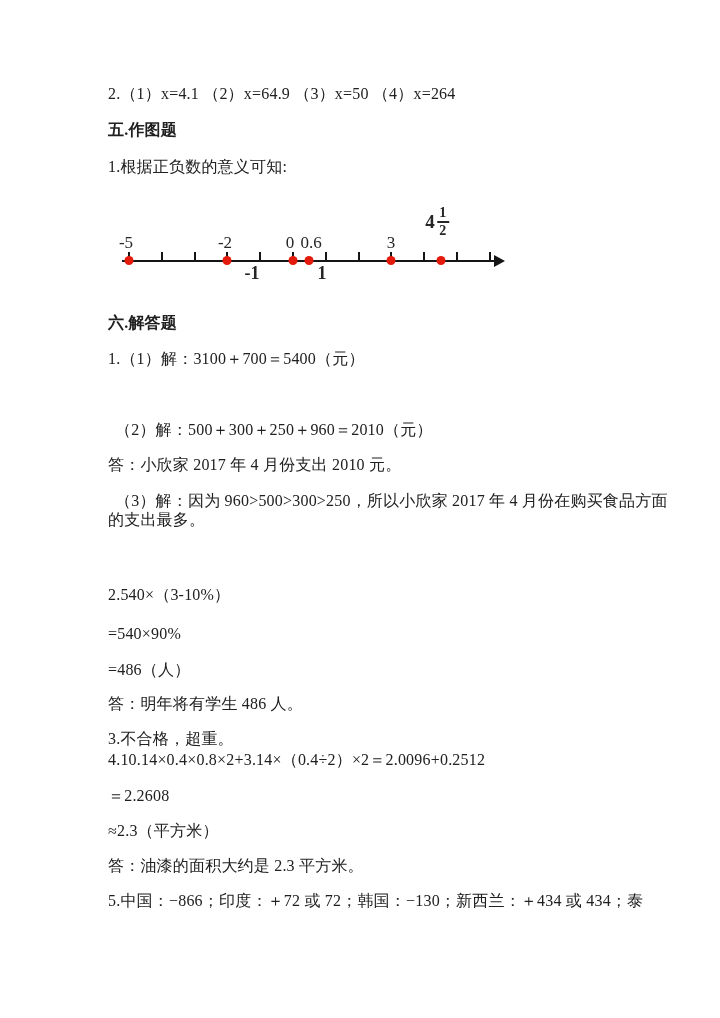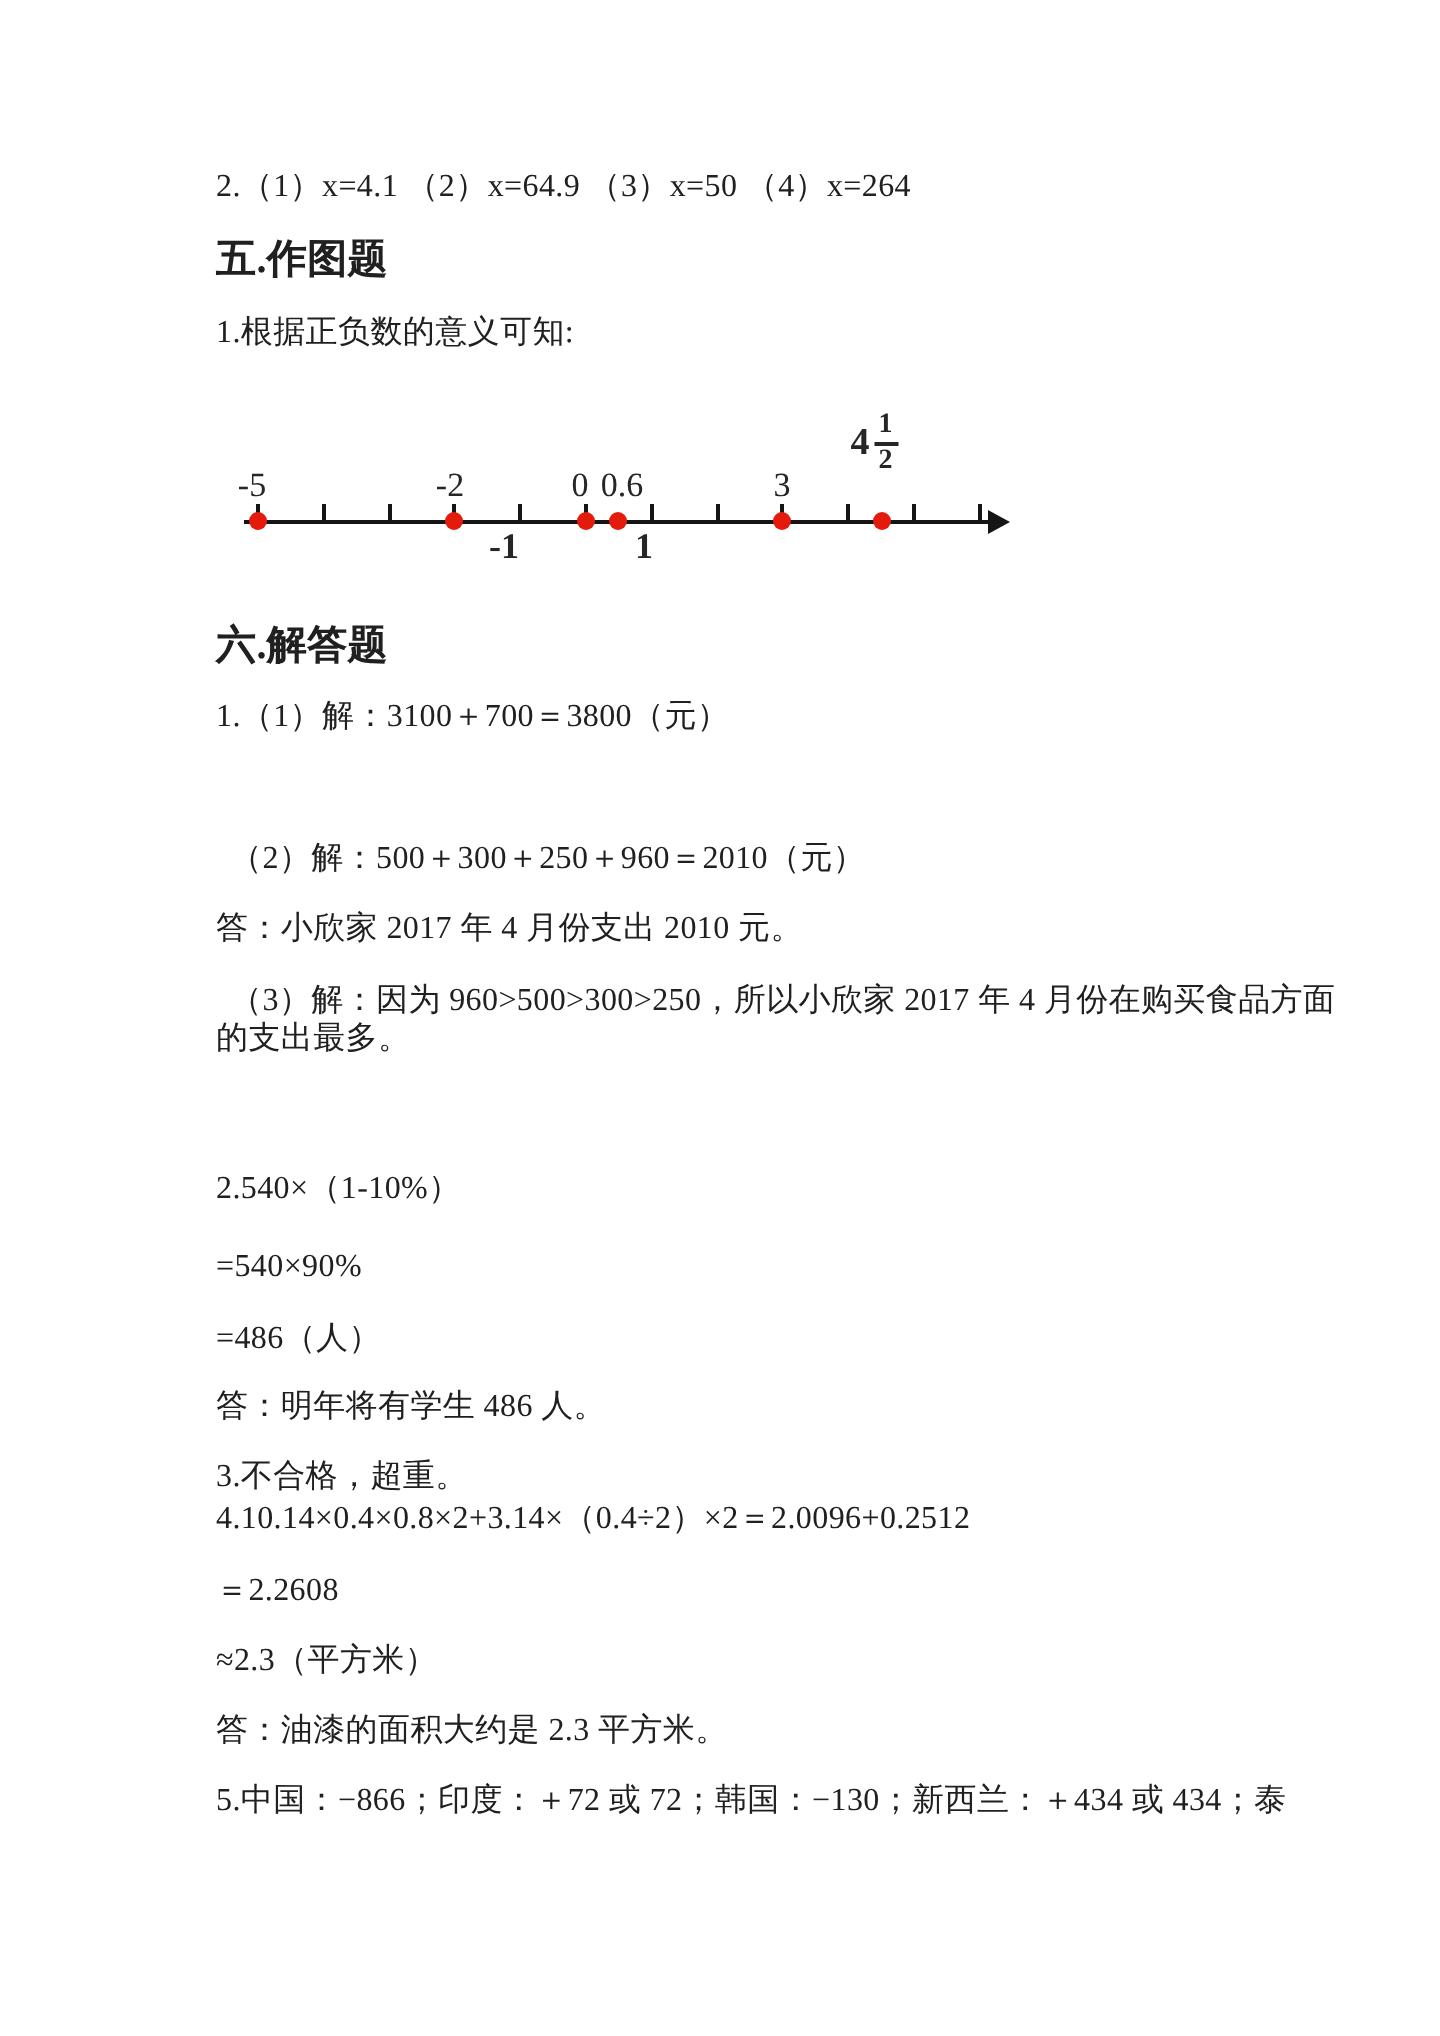--- a/index.html
+++ b/index.html
@@ -8,21 +8,21 @@
     font-family:"Liberation Serif","DejaVu Serif",serif;
     color:#202020;
   }
   .page { position:relative; width:720px; height:1018px; overflow:hidden; background:#ffffff; }
 
   .ln {
     position:absolute; left:108px; margin:0;
     font-size:16px; line-height:18px; white-space:nowrap;
     font-weight:400; color:#202020; letter-spacing:0.2px;text-align:center;
   }
-  .hd { font-weight:700; font-size:20px; }
+  .hd { font-weight:700; font-size:16px; }
   .ind { padding-left:7px; }
 
   
   .numberline { position:absolute; left:0; top:200px; width:720px; height:95px; }
   .nl-axis { position:absolute; left:122px; top:60px; width:376px; height:2px; background:#151515; }
   .nl-arrow {
     position:absolute; left:494px; top:55px; width:0; height:0;
     border-left:11px solid #151515; border-top:6px solid transparent; border-bottom:6px solid transparent;
   }
   .nl-tick { position:absolute; top:52px; width:2px; height:9px; background:#151515; transform:translateX(-50%); }
@@ -92,27 +92,27 @@
         <span>2</span>
       </span>
     </span>
 
     <span class="nl-lab below" style="left:252px">-1</span>
     <span class="nl-lab below" style="left:322px">1</span>
   </div>
 
   <p class="ln hd" style="top:314px">六.解答题</p>
 
-  <p class="ln" style="top:350px">1.（1）解：3100＋700＝3800（元）</p>
+  <p class="ln" style="top:350px">1.（1）解：3100＋700＝5400（元）</p>
   <p class="ln ind" style="top:421px">（2）解：500＋300＋250＋960＝2010（元）</p>
   <p class="ln" style="top:456px">答：小欣家 2017 年 4 月份支出 2010 元。</p>
   <p class="ln ind" style="top:492px">（3）解：因为 960&gt;500&gt;300&gt;250，所以小欣家 2017 年 4 月份在购买食品方面</p>
   <p class="ln" style="top:511px">的支出最多。</p>
 
-  <p class="ln" style="top:586px">2.540×（1-10%）</p>
+  <p class="ln" style="top:586px">2.540×（3-10%）</p>
   <p class="ln" style="top:625px">=540×90%</p>
   <p class="ln" style="top:661px">=486（人）</p>
   <p class="ln" style="top:695px">答：明年将有学生 486 人。</p>
 
   <p class="ln" style="top:730px">3.不合格，超重。</p>
   <p class="ln" style="top:751px">4.10.14×0.4×0.8×2+3.14×（0.4÷2）×2＝2.0096+0.2512</p>
   <p class="ln" style="top:787px">＝2.2608</p>
   <p class="ln" style="top:822px">≈2.3（平方米）</p>
   <p class="ln" style="top:857px">答：油漆的面积大约是 2.3 平方米。</p>
 

